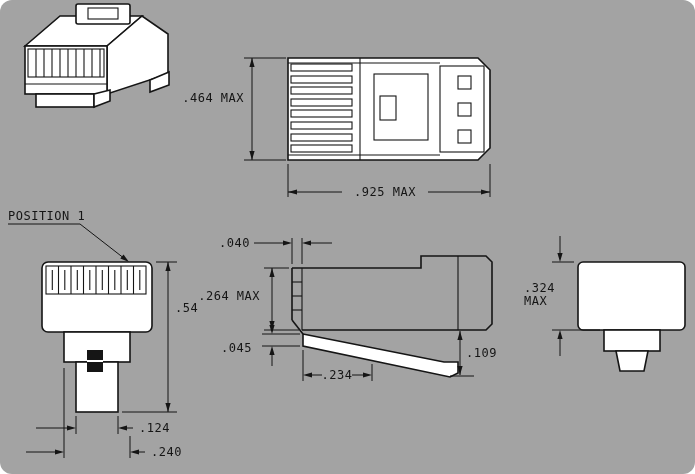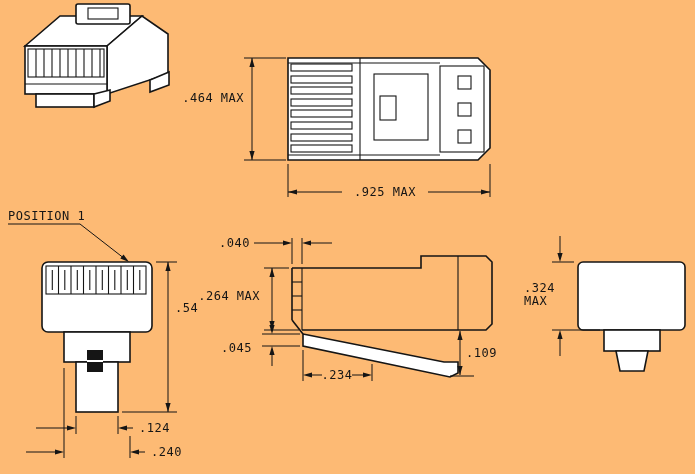--- a/index.html
+++ b/index.html
@@ -1,20 +1,21 @@
 <!DOCTYPE html>
 <html><head>
 <meta charset="utf-8">
 <style>
   html,body{margin:0;padding:0;background:#ffffff;}
   .canvas{
     position:relative;
     width:695px;height:474px;
-    background:#fdba74;
+    background:#a3a3a3;
     font-family:"DejaVu Sans Mono","Liberation Mono",monospace;
+    border-radius:12px;
   }
   svg{display:block;}
   svg text{
     font-family:"DejaVu Sans Mono","Liberation Mono",monospace;
     font-size:12px;
     fill:#151515;
     letter-spacing:0.5px;
   }
   .part{stroke:#151515;stroke-width:1.6;fill:none;stroke-linejoin:miter;}
   .partfill{stroke:#151515;stroke-width:1.6;fill:#ffffff;stroke-linejoin:miter;}

